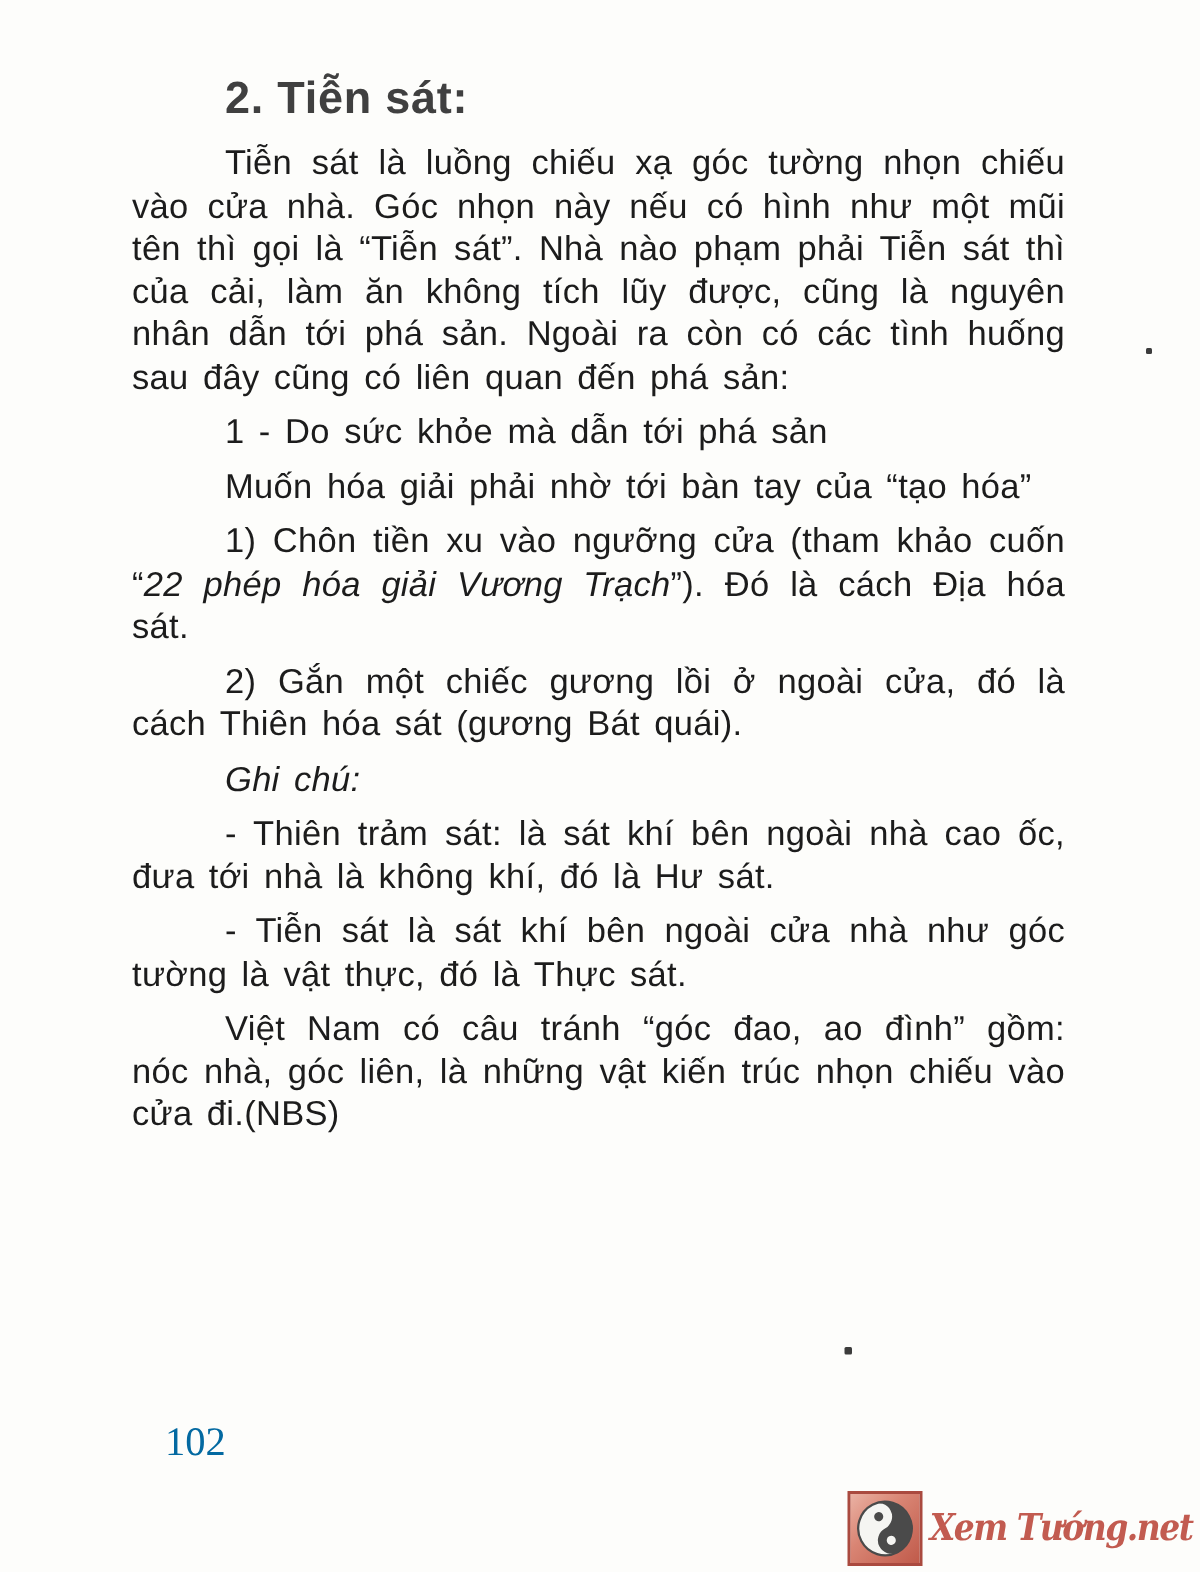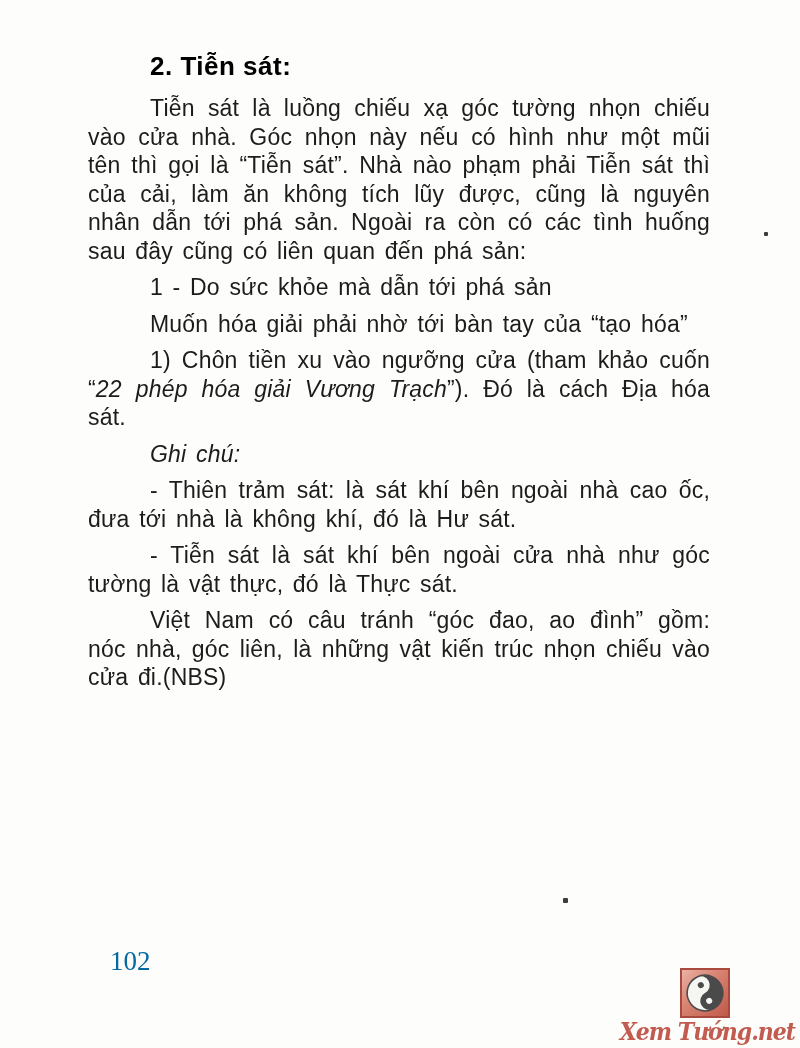--- a/index.html
+++ b/index.html
@@ -11,25 +11,25 @@
     overflow:hidden;
     font-family:"Liberation Sans","DejaVu Sans",sans-serif;
     color:#1c1c1c;
   }
   .text-block{
     position:absolute;
     left:88px;top:50px;width:622px;
   }
   h2.heading{
     margin:0 0 12px 62px;
-    font-size:26px;
+    font-size:30px;
     line-height:32px;
     font-weight:bold;
     letter-spacing:.5px;
-    color:#000000;
+    color:#404040;
   }
   p.para{
     margin:8px 0 0 0;
     font-size:23px;
     line-height:28.5px;
     text-align:justify;
     text-indent:62px;
     letter-spacing:.2px;
     word-spacing:3px;
   }
@@ -41,21 +41,20 @@
     left:110px;top:946px;
     font-family:"Liberation Serif","DejaVu Serif",serif;
     font-size:27px;
     color:#0369a1;
   }
   .watermark{
     position:absolute;
     right:5px;bottom:4px;
     display:flex;
     align-items:center;
-    flex-direction:column;
   }
   .wm-icon-box{
     width:46px;height:46px;
     border:2px solid #aa4a3f;
     background:linear-gradient(135deg,#eab2a4 0%,#d98574 40%,#c05a4a 100%);
     display:flex;align-items:center;justify-content:center;
     flex:none;
   }
   .wm-icon-box svg{display:block;transform:rotate(-28deg);}
   .wm-text{
@@ -84,20 +83,21 @@
 
   <div class="text-block">
     <h2 class="heading">2. Tiễn sát:</h2>
 
     <p class="para">Tiễn sát là luồng chiếu xạ góc tường nhọn chiếu vào cửa nhà. Góc nhọn này nếu có hình như một mũi tên thì gọi là “Tiễn sát”. Nhà nào phạm phải Tiễn sát thì của cải, làm ăn không tích lũy được, cũng là nguyên nhân dẫn tới phá sản. Ngoài ra còn có các tình huống sau đây cũng có liên quan đến phá sản:</p>
     <p class="para">1 - Do sức khỏe mà dẫn tới phá sản</p>
     <p class="para">Muốn hóa giải phải nhờ tới bàn tay của “tạo hóa”</p>
 
     <p class="para"><span>1) Chôn tiền xu vào ngưỡng cửa (tham khảo cuốn “</span><span class="italic">22 phép hóa giải Vương Trạch</span><span>”). Đó là cách Địa hóa sát.</span></p>
 
+    <p class="para">2) Gắn một chiếc gương lồi ở ngoài cửa, đó là cách Thiên hóa sát (gương Bát quái).</p>
     <p class="para italic">Ghi chú:</p>
     <p class="para">- Thiên trảm sát: là sát khí bên ngoài nhà cao ốc, đưa tới nhà là không khí, đó là Hư sát.</p>
     <p class="para">- Tiễn sát là sát khí bên ngoài cửa nhà như góc tường là vật thực, đó là Thực sát.</p>
     <p class="para">Việt Nam có câu tránh “góc đao, ao đình” gồm: nóc nhà, góc liên, là những vật kiến trúc nhọn chiếu vào cửa đi.(NBS)</p>
   </div>
 
   <div class="page-number">102</div>
 
   <div class="watermark">
     <span class="wm-icon-box">

